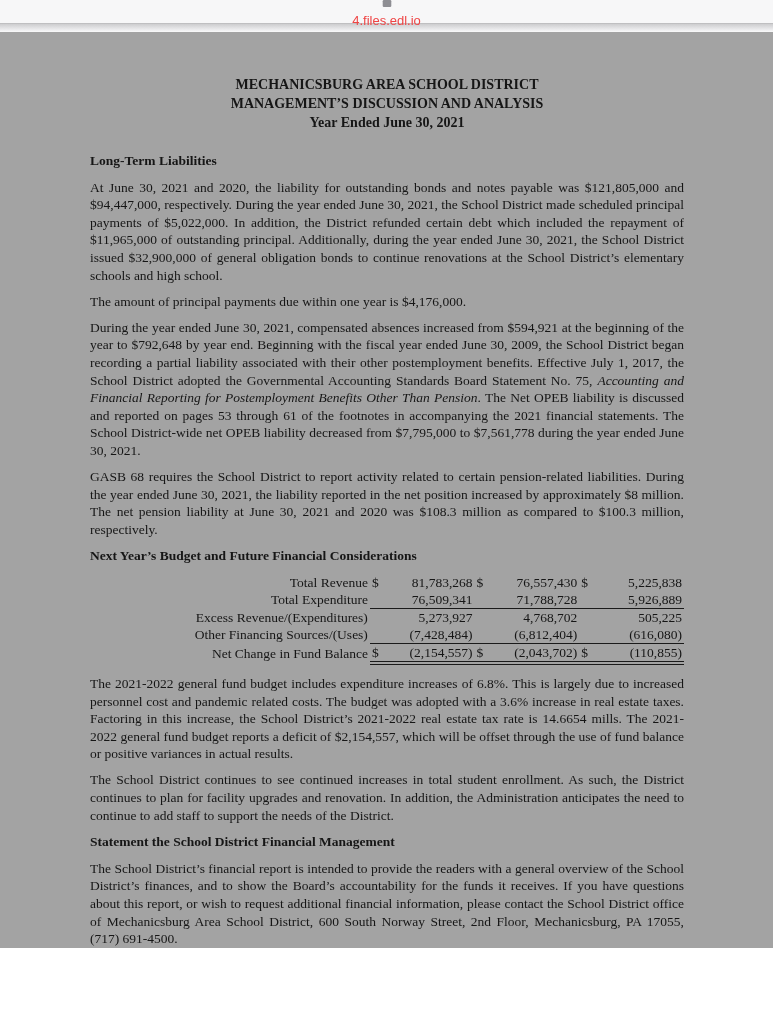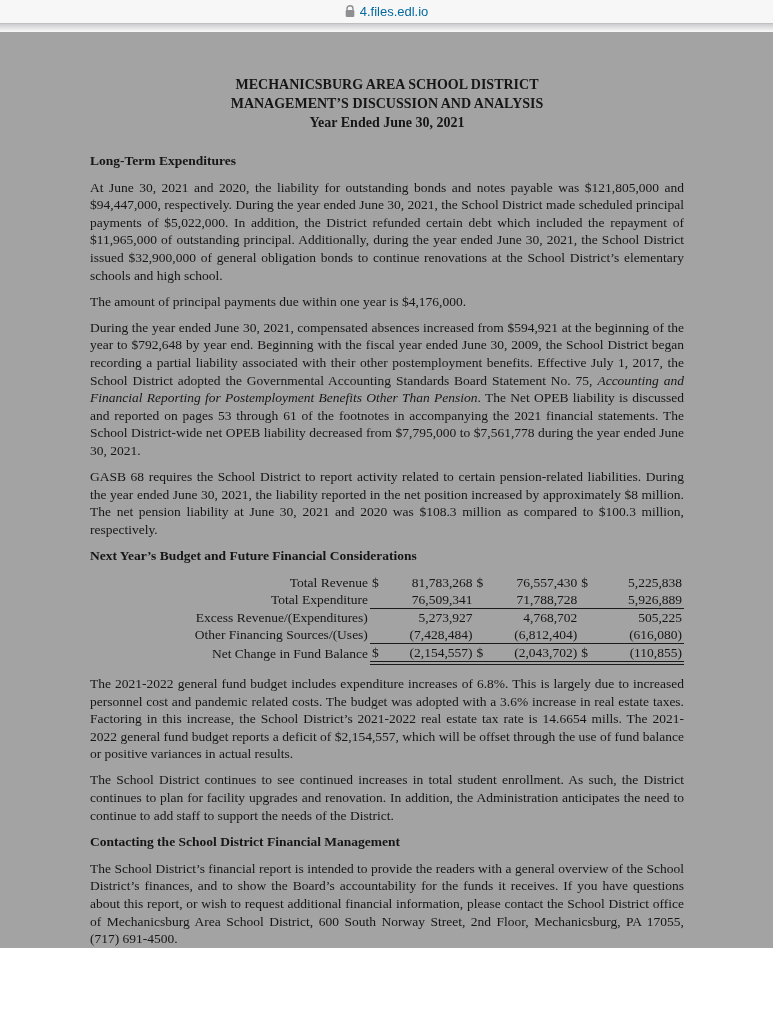--- a/index.html
+++ b/index.html
@@ -14,22 +14,23 @@
   
   .browser-bar {
     height: 24px;
     background: #f7f7f8;
     display: flex;
     align-items: center;
     justify-content: center;
     gap: 5px;
     font-family: "Liberation Sans", sans-serif;
     font-size: 13px;
-    color: #0369a1;
+    color: #ef4444;
     border-bottom: 1px solid #bfbfc1;
+    flex-direction: column;
   }
   .lock-wrap { display: inline-flex; align-items: center; }
   .top-shadow {
     height: 8px;
     background: linear-gradient(#cdcdcf, #ececee 70%, #fafafa);
   }
 
   
   .doc-page {
     background: #a3a3a3;
@@ -86,21 +87,21 @@
 <div class="top-shadow"></div>
 
 <div class="doc-page">
 
   <div class="doc-title">
     <div>MECHANICSBURG AREA SCHOOL DISTRICT</div>
     <div>MANAGEMENT’S DISCUSSION AND ANALYSIS</div>
     <div>Year Ended June 30, 2021</div>
   </div>
 
-  <div class="doc-h">Long-Term Expenditures</div>
+  <div class="doc-h">Long-Term Liabilities</div>
 
   <p class="doc-p">At June 30, 2021 and 2020, the liability for outstanding bonds and notes payable was $121,805,000 and $94,447,000, respectively. During the year ended June 30, 2021, the School District made scheduled principal payments of $5,022,000. In addition, the District refunded certain debt which included the repayment of $11,965,000 of outstanding principal. Additionally, during the year ended June 30, 2021, the School District issued $32,900,000 of general obligation bonds to continue renovations at the School District’s elementary schools and high school.</p>
 
   <p class="doc-p">The amount of principal payments due within one year is $4,176,000.</p>
 
   <p class="doc-p"><span>During the year ended June 30, 2021, compensated absences increased from $594,921 at the beginning of the year to $792,648 by year end. Beginning with the fiscal year ended June 30, 2009, the School District began recording a partial liability associated with their other postemployment benefits. Effective July 1, 2017, the School District adopted the Governmental Accounting Standards Board Statement No. 75, </span><span class="italic">Accounting and Financial Reporting for Postemployment Benefits Other Than Pension</span><span>. The Net OPEB liability is discussed and reported on pages 53 through 61 of the footnotes in accompanying the 2021 financial statements. The School District-wide net OPEB liability decreased from $7,795,000 to $7,561,778 during the year ended June 30, 2021.</span></p>
 
   <p class="doc-p">GASB 68 requires the School District to report activity related to certain pension-related liabilities. During the year ended June 30, 2021, the liability reported in the net position increased by approximately $8 million. The net pension liability at June 30, 2021 and 2020 was $108.3 million as compared to $100.3 million, respectively.</p>
 
   <div class="doc-h">Next Year’s Budget and Future Financial Considerations</div>
@@ -157,17 +158,17 @@
         <td class="sym dbl">$</td>
         <td class="val dbl">(110,855)</td>
       </tr>
     </tbody>
   </table>
 
   <p class="doc-p">The 2021-2022 general fund budget includes expenditure increases of 6.8%. This is largely due to increased personnel cost and pandemic related costs. The budget was adopted with a 3.6% increase in real estate taxes. Factoring in this increase, the School District’s 2021-2022 real estate tax rate is 14.6654 mills. The 2021-2022 general fund budget reports a deficit of $2,154,557, which will be offset through the use of fund balance or positive variances in actual results.</p>
 
   <p class="doc-p">The School District continues to see continued increases in total student enrollment. As such, the District continues to plan for facility upgrades and renovation. In addition, the Administration anticipates the need to continue to add staff to support the needs of the District.</p>
 
-  <div class="doc-h">Contacting the School District Financial Management</div>
+  <div class="doc-h">Statement the School District Financial Management</div>
 
   <p class="doc-p">The School District’s financial report is intended to provide the readers with a general overview of the School District’s finances, and to show the Board’s accountability for the funds it receives. If you have questions about this report, or wish to request additional financial information, please contact the School District office of Mechanicsburg Area School District, 600 South Norway Street, 2nd Floor, Mechanicsburg, PA 17055, (717) 691-4500.</p>
 
 </div>
 
 </body></html>

